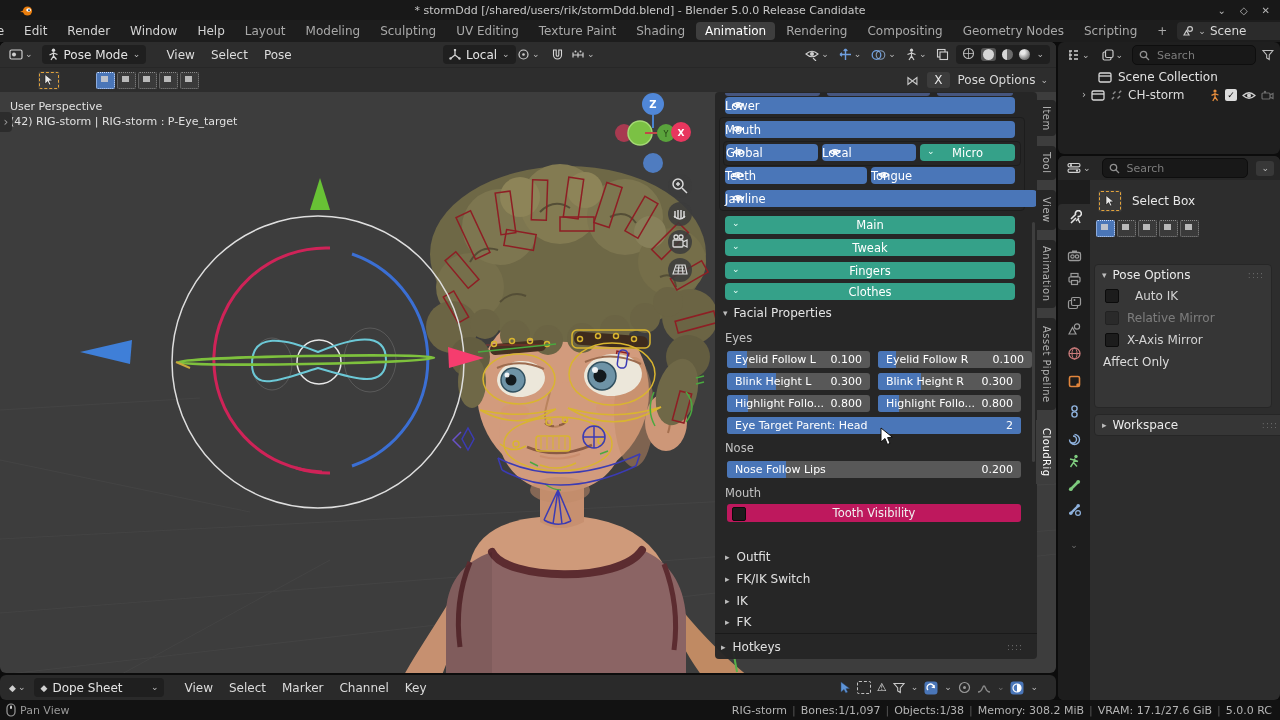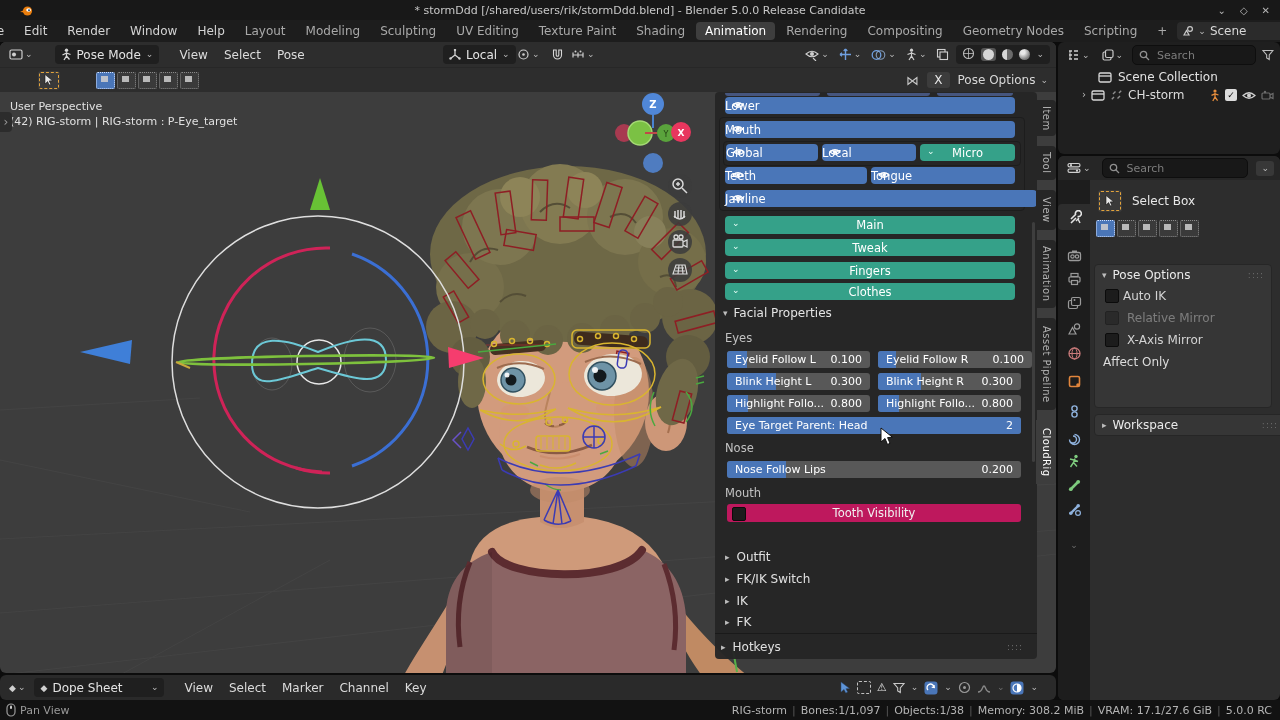--- a/index.html
+++ b/index.html
@@ -126,21 +126,21 @@
 <div id="viewport" class="abs">
 
   <div id="vp-head1" class="vp-head">
     <div class="icbtn" style="margin-left:6px">
       <svg width="14" height="13" viewBox="0 0 14 13">
         <rect x="1" y="2" width="12" height="9" rx="1.5" fill="none" stroke="#cfcfcf" stroke-width="1.2"></rect>
         <circle cx="5" cy="6.5" r="2" fill="#cfcfcf"></circle>
       </svg>
       <span class="chev">⌄</span>
     </div>
-    <div class="pill" style="margin-left:19px">
+    <div class="pill" style="margin-left:6px">
       <svg width="11" height="13" viewBox="0 0 11 13">
         <circle cx="5.5" cy="2.2" r="1.7" fill="#d8d8d8"></circle>
         <path d="M5.5,4.2 L5.5,8 M5.5,5 L1.5,7 M5.5,5 L9.5,6.5 M5.5,8 L3,12 M5.5,8 L8.5,11.5" stroke="#d8d8d8" stroke-width="1.3" fill="none"></path>
       </svg>
       <span>Pose Mode</span>
       <span class="chev">⌄</span>
     </div>
     <span class="hmenu" style="margin-left:12px">View</span>
     <span class="hmenu">Select</span>
     <span class="hmenu">Pose</span>
@@ -838,21 +838,21 @@
           <i></i>
         </span>
     </div>
 
     <div class="ppanel" style="left:4px;top:84px;width:176px;height:142px">
       <div class="row" style="height:20px;padding:0 7px;gap:6px">
         <span class="chev">▾</span>
         <span style="color:#eaeaea">Pose Options</span>
         <span class="dots" style="margin-left:auto">::::</span>
       </div>
-      <div class="row" style="height:22px;padding:0 10px;gap:4px">
+      <div class="row" style="height:22px;padding:0 10px;gap:16px">
         <span class="cb"></span>
         <span style="color:#d2d2d2">Auto IK</span>
       </div>
       <div class="row" style="height:22px;padding:0 10px;gap:8px;opacity:.45">
         <span class="cb"></span>
         <span style="color:#d2d2d2">Relative Mirror</span>
       </div>
       <div class="row" style="height:22px;padding:0 10px;gap:8px">
         <span class="cb"></span>
         <span style="color:#d2d2d2">X-Axis Mirror</span>

